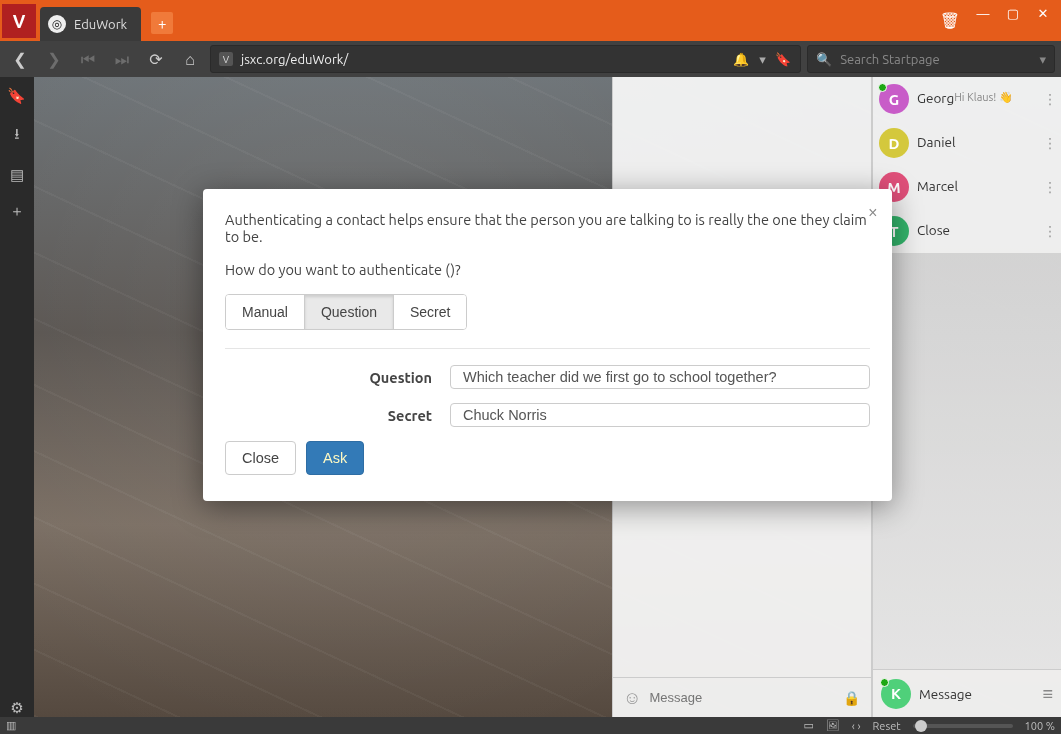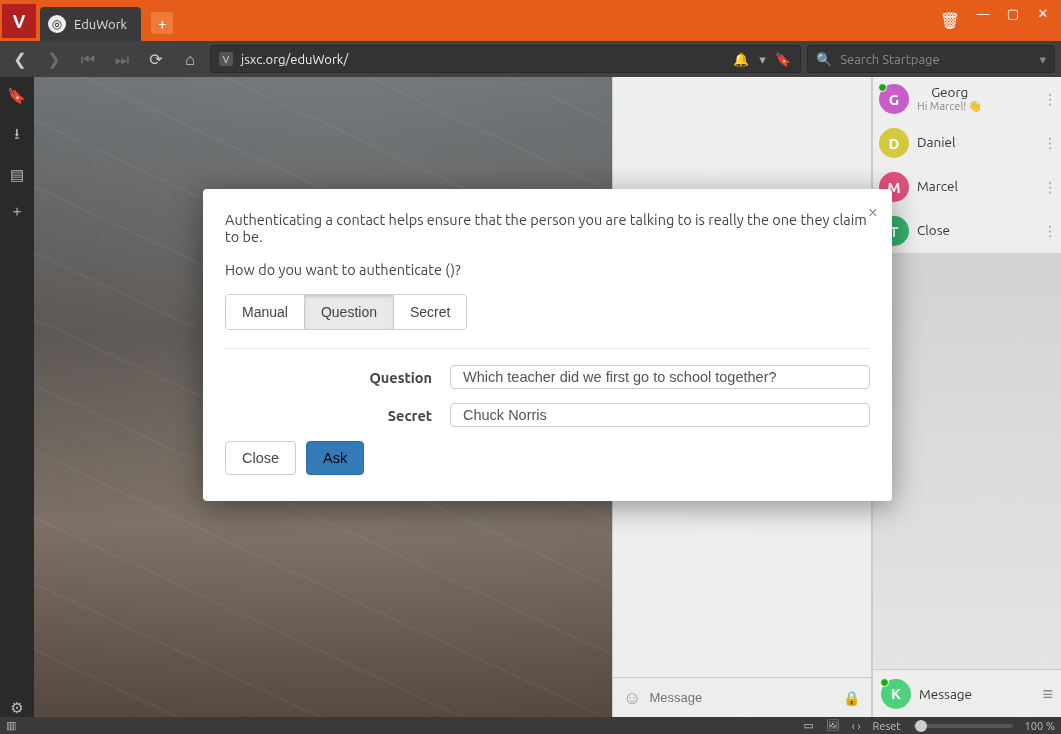--- a/index.html
+++ b/index.html
@@ -37,21 +37,21 @@
   .page::before { content:""; position:absolute; inset:0; background:
       repeating-linear-gradient(25deg, rgba(255,255,255,0.04) 0 2px, transparent 2px 60px),
       radial-gradient(circle at 30% 30%, rgba(255,255,255,0.08), transparent 60%);
   }
 
   
   .roster { position: absolute; top: 0; right: 0; width: 189px; bottom: 0; background: rgba(245,245,245,0.95); border-left: 1px solid #ccc; display: flex; flex-direction: column; }
   .contact { display: flex; align-items: center; height: 44px; padding: 0 6px; gap: 8px; font-size: 13.5px; color: #333; position: relative; }
   .avatar { width: 30px; height: 30px; border-radius: 50%; color: #fff; display: flex; align-items: center; justify-content: center; font-weight: bold; font-size: 15px; position: relative; }
   .presence-dot { position: absolute; top: -1px; left: -1px; width: 9px; height: 9px; border-radius: 50%; background: #1da814; border: 1px solid #fff; }
-  .contact .info { display: flex; flex-direction: column; line-height: 1.15; text-align: center; }
+  .contact .info { display: flex; flex-direction: row; line-height: 1.15; }
   .contact .sub { font-size: 11px; color: #888; }
   .dots3 { position: absolute; right: 4px; color: #999; font-size: 14px; }
   .roster-spacer { flex: 1; background: linear-gradient(#bdbdbd,#dcdcdc); opacity: 0.55; }
   .roster-foot { height: 48px; display: flex; align-items: center; padding: 0 8px; gap: 8px; border-top: 1px solid #ccc; color: #333; font-size: 13.5px; }
   .menu-ico { margin-left: auto; color: #888; font-size: 18px; }
 
   
   .chatwin { position: absolute; bottom: 0; right: 189px; width: 260px; background: rgba(245,245,245,0.95); border: 1px solid #ccc; border-bottom: none; }
   .chat-body { height: 610px; }
   .chat-input { height: 40px; display: flex; align-items: center; gap: 8px; padding: 0 10px; border-top: 1px solid #ccc; }
@@ -68,21 +68,21 @@
   .seg button { border: none; background: #fff; padding: 9px 16px; font-size: 14px; color: #444; cursor: pointer; }
   .seg button + button { border-left: 1px solid #ccc; }
   .seg button.active { background: #e9e9e9; box-shadow: inset 0 2px 3px rgba(0,0,0,0.12); }
   .modal hr { border: none; border-top: 1px solid #e5e5e5; margin: 0 0 16px; }
   .form-row { display: flex; align-items: center; margin-bottom: 14px; }
   .form-row label { width: 225px; text-align: right; padding-right: 18px; font-weight: 700; font-size: 14.5px; color: #444; }
   .form-row input { flex: 1; height: 24px; border: 1px solid #ccc; border-radius: 4px; padding: 0 12px; font-size: 14.5px; color: #555; }
   .btn-row { display: flex; gap: 10px; }
   .btn { height: 34px; padding: 0 16px; border-radius: 4px; font-size: 14.5px; cursor: pointer; }
   .btn-default { background: #fff; border: 1px solid #ccc; color: #444; }
-  .btn-primary { background: #337ab7; border: 1px solid #2e6da4; color: #000000; }
+  .btn-primary { background: #337ab7; border: 1px solid #2e6da4; color: #fef9c3; }
 
   
   .statusbar { height: 17px; background: #3a3a3a; display: flex; align-items: center; color: #bbb; font-size: 11px; padding: 0 6px; gap: 12px; }
   .statusbar .sp { flex: 1; }
   .zoom-track { width: 100px; height: 4px; background: #555; border-radius: 2px; position: relative; }
   .zoom-thumb { position: absolute; left: 2px; top: -4px; width: 12px; height: 12px; background: #ccc; border-radius: 50%; }
 </style>
 </head>
 <body>
 
@@ -148,21 +148,21 @@
     </div>
 
     <div class="roster">
       <div class="contact">
         <div class="avatar" style="background:#c85cc8">
           <span class="presence-dot"></span>
           <span>G</span>
         </div>
         <div class="info">
           <span>Georg</span>
-          <span class="sub">Hi Marcel! 👋</span>
+          <span class="sub">Hi Klaus! 👋</span>
         </div>
         <span class="dots3">⋮</span>
       </div>
       <div class="contact">
         <div class="avatar" style="background:#d4c83c">
             <span>D</span>
           </div>
         <div class="info">
             <span>Daniel</span>
           </div>

